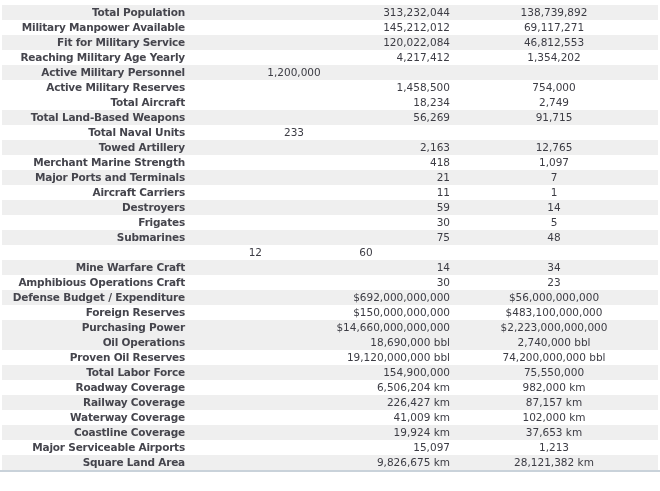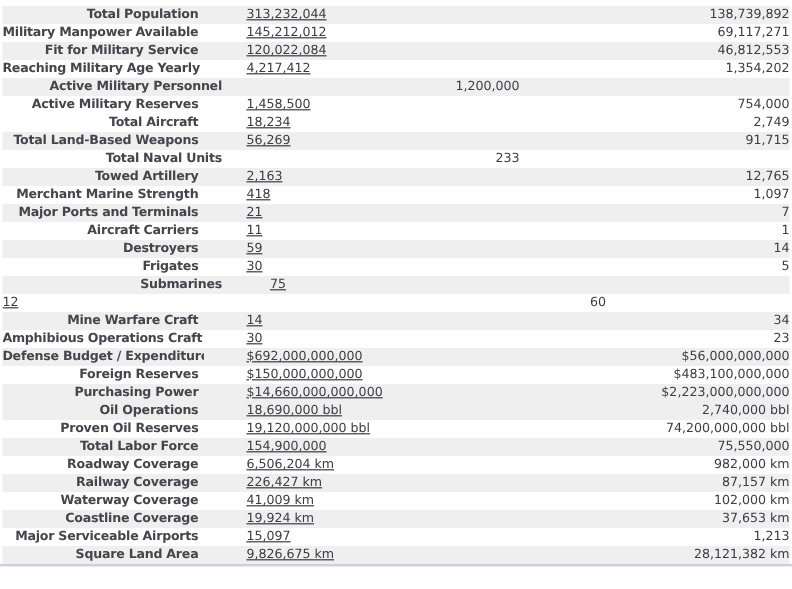--- a/index.html
+++ b/index.html
@@ -20,48 +20,46 @@
   }
   .rows {
     width: 656px;
     margin: 0 2px;
   }
   .row {
     display: flex;
     height: 15px;
     line-height: 15px;
     background: #ffffff;
-    gap: 35px;
   }
   .row.shaded {
     background: var(--stripe, #efefef);
   }
   .cell {
     font-size: 10.5px;
     white-space: nowrap;
     overflow: hidden;
   }
   .cell.label {
     width: 188px;
     text-align: right;
     padding-right: 5px;
     box-sizing: border-box;
     font-weight: bold;
     color: var(--label-color, #45454d);
     letter-spacing: -0.2px;
   }
   .cell.v1 {
     width: 260px;
-    text-align: left;
+    text-align: right;
     color: var(--value-color, #3c3c44);
-    text-decoration: underline;
   }
   .cell.v2 {
     width: 208px;
-    text-align: right;
+    text-align: center;
     color: var(--value-color, #3c3c44);
   }
   .bottom-rule {
     width: 660px;
     height: 2px;
     background: var(--rule-color, #c9d2da);
     margin-top: 0px;
   }
 </style>
 </head>
@@ -138,20 +136,21 @@
         <div class="cell v2">14</div>
       </div>
       <div class="row">
         <div class="cell label">Frigates</div>
         <div class="cell v1">30</div>
         <div class="cell v2">5</div>
       </div>
       <div class="row shaded">
         <div class="cell label">Submarines</div>
         <div class="cell v1">75</div>
+        <div class="cell v2">48</div>
       </div>
       <div class="row">
         <div class="cell v1">12</div>
         <div class="cell v2">60</div>
       </div>
       <div class="row shaded">
         <div class="cell label">Mine Warfare Craft</div>
         <div class="cell v1">14</div>
         <div class="cell v2">34</div>
       </div>

